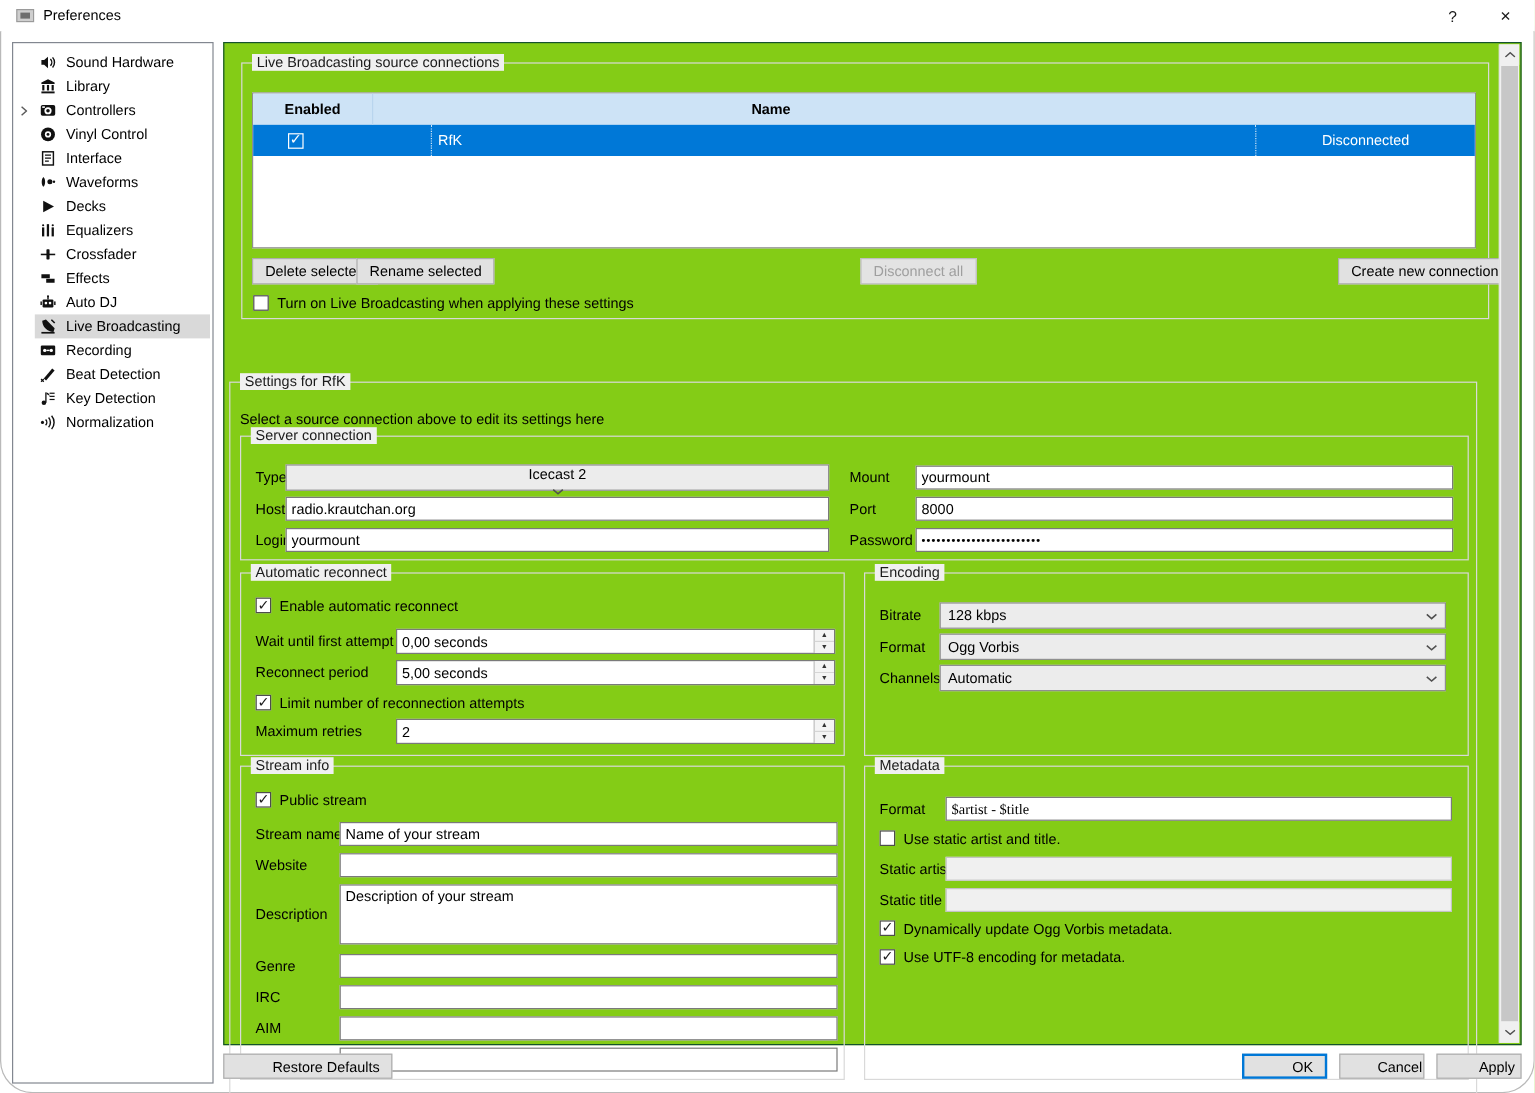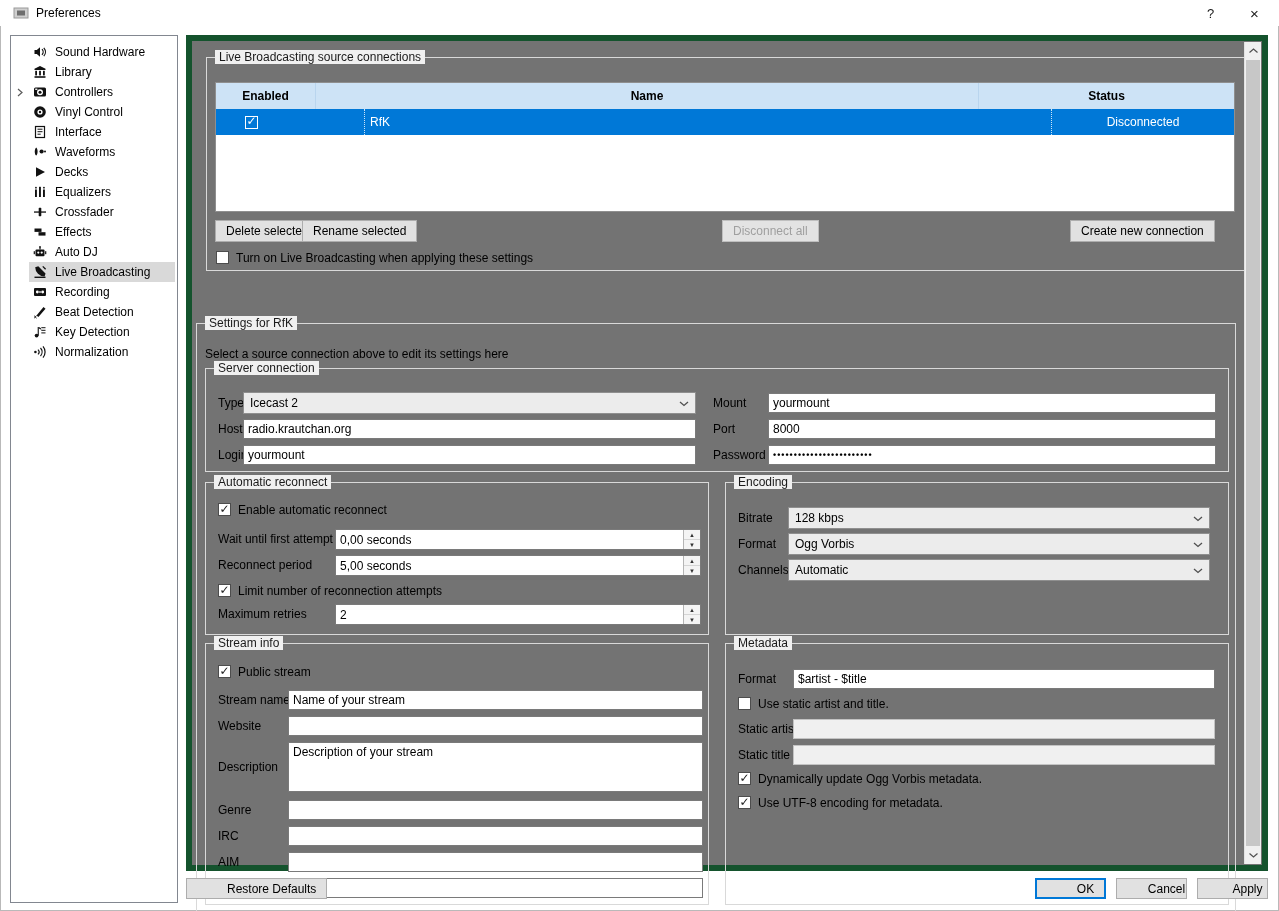--- a/index.html
+++ b/index.html
@@ -1,38 +1,38 @@
 <!DOCTYPE html>
 <html><head>
 <meta charset="utf-8">
 <style>
   * { box-sizing: border-box; margin: 0; padding: 0; }
   html,body { width:1279px; height:911px; }
   body { font-family:"Liberation Sans","DejaVu Sans",sans-serif; font-size:12px; color:#000; background:#fff; position:relative; }
-  .window { position:absolute; inset:0; background:#fff; box-shadow: inset 0 0 0 1px #b9b9b9; }
+  .window { position:absolute; inset:0; background:#fff; box-shadow: inset 0 0 0 1px #b9b9b9; border-radius: 27px; }
 
   
   .titlebar { position:absolute; left:0; top:0; width:100%; height:26px; background:#fff; display:flex; align-items:center; }
   .title-icon { margin-left:13px; width:16px; height:16px; display:inline-block; }
   .title-text { margin-left:7px; font-size:12px; }
   .title-btn { position:absolute; top:0; width:45px; height:26px; display:flex; align-items:center; justify-content:center; font-size:13px; color:#1a1a1a; cursor:default; }
   .btn-help { right:46px; }
   .btn-close { right:2px; font-size:15px; }
 
   
   .sidebar { position:absolute; left:10px; top:35px; width:168px; height:868px; background:#fff; border:1px solid #828790; padding-top:6px; }
   .sb-item { height:20px; display:flex; align-items:center; position:relative; }
   .sb-gutter { width:18px; display:flex; align-items:center; justify-content:center; flex:none; }
   .sb-body { flex:1; height:20px; display:flex; align-items:center; padding-left:4px; margin-right:2px; }
   .sb-item.selected .sb-body { background:#d9d9d9; }
   .sb-icon { width:14px; height:14px; flex:none; margin-right:8px; display:inline-flex; }
   .sb-label { white-space:nowrap; }
 
   
-  .content { position:absolute; left:186px; top:35px; width:1082px; height:836px; background:#737373; border:6px solid #14532d; }
+  .content { position:absolute; left:186px; top:35px; width:1082px; height:836px; background:#84cc16; border:1px solid #14532d; }
 
   
   .vscroll { position:absolute; top:1px; right:1px; bottom:1px; width:17px; background:#f0f0f0; border-left:1px solid #e2e2e2; }
   .vs-arrow { position:absolute; left:0; width:16px; height:17px; display:flex; align-items:center; justify-content:center; background:#f0f0f0; }
   .vs-up { top:0; } .vs-down { bottom:0; }
   .vs-thumb { position:absolute; left:1px; top:18px; bottom:18px; width:14px; background:#c7c7c7; }
 
   
   .gbox { position:absolute; border:1px solid #d9d9d9; }
   .gbox-label { position:absolute; top:-8px; left:8px; background:#f0f0f0; padding:0 4px; white-space:nowrap; color:#1a1a1a; }
@@ -320,51 +320,50 @@
 
   <div class="content">
 
     <div class="gbox" style="left:14px; top:16px; width:1040px; height:214px;">
       <span class="gbox-label">Live Broadcasting source connections</span>
 
       <div class="conn-table">
         <div class="tbl-header">
           <div class="th col-enabled">Enabled</div>
           <div class="th col-name">Name</div>
-          <div class="th col-status">Status</div>
         </div>
         <div class="tbl-row">
           <div class="td td-enabled">
               <span class="cb checked cb-inv"></span>
             </div>
           <div class="td td-name">RfK</div>
           <div class="td td-status">Disconnected</div>
         </div>
       </div>
 
       <div class="btn" style="left:8px; top:162px;">Delete selected</div>
       <div class="btn" style="left:95px; top:162px;">Rename selected</div>
       <div class="btn disabled" style="left:515px; top:162px;">Disconnect all</div>
-      <div class="btn" style="left:863px; top:162px;">Create new connection</div>
+      <div class="btn" style="left:913px; top:162px;">Create new connection</div>
 
       <div class="cbrow" style="left:9px; top:192px;">
         <span class="cb"></span>
         <span>Turn on Live Broadcasting when applying these settings</span>
       </div>
     </div>
 
     <div class="gbox" style="left:4px; top:242px; width:1040px; height:685px;margin-top:40px;">
       <span class="gbox-label">Settings for RfK</span>
       <div class="hint" style="left:8px; top:23px;">Select a source connection above to edit its settings here</div>
 
       <div class="gbox" style="left:8px; top:44px; width:1024px; height:104px;">
         <span class="gbox-label">Server connection</span>
 
         <span class="lbl" style="left:12px; top:24px;">Type</span>
-        <div class="dd" style="left:37px; top:23px; width:453px;">
+        <div class="dd" style="left:37px; top:23px; width:453px;flex-direction:column;">
           <span class="dd-text">Icecast 2</span>
           <span class="chev"><svg width="10" height="6" viewBox="0 0 10 6">
                 <path d="M1 1l4 3.5L9 1" fill="none" stroke="#505050" stroke-width="1.3"></path>
               </svg></span>
         </div>
         <span class="lbl" style="left:507px; top:24px;">Mount</span>
         <input class="txt" style="left: 562px; top: 24px; width: 448px;" value="yourmount">
 
         <span class="lbl" style="left:12px; top:50px;">Host</span>
         <input class="txt" style="left: 37px; top: 50px; width: 453px;" value="radio.krautchan.org">
@@ -473,21 +472,21 @@
         <input class="txt" style="left: 82px; top: 208px; width: 415px;" value="">
 
         <span class="lbl" style="left:12px; top:234px;">ICQ</span>
         <input class="txt" style="left: 82px; top: 234px; width: 415px;" value="">
       </div>
 
       <div class="gbox" style="left:528px; top:319px; width:504px; height:262px;">
         <span class="gbox-label">Metadata</span>
 
         <span class="lbl" style="left:12px; top:25px;">Format</span>
-        <input class="txt" style="left: 67px; top: 25px; width: 422px;" value="$artist - $title">
+        <input class="txt" style="left: 67px; top: 25px; width: 422px; font-family: Liberation Serif, serif;" value="$artist - $title">
 
         <div class="cbrow" style="left:12px; top:52px;">
           <span class="cb"></span>
           <span>Use static artist and title.</span>
         </div>
 
         <span class="lbl" style="left:12px; top:75px;">Static artist</span>
         <input class="txt off" style="left: 67px; top: 75px; width: 422px;" disabled="" value="">
 
         <span class="lbl" style="left:12px; top:101px;">Static title</span>

